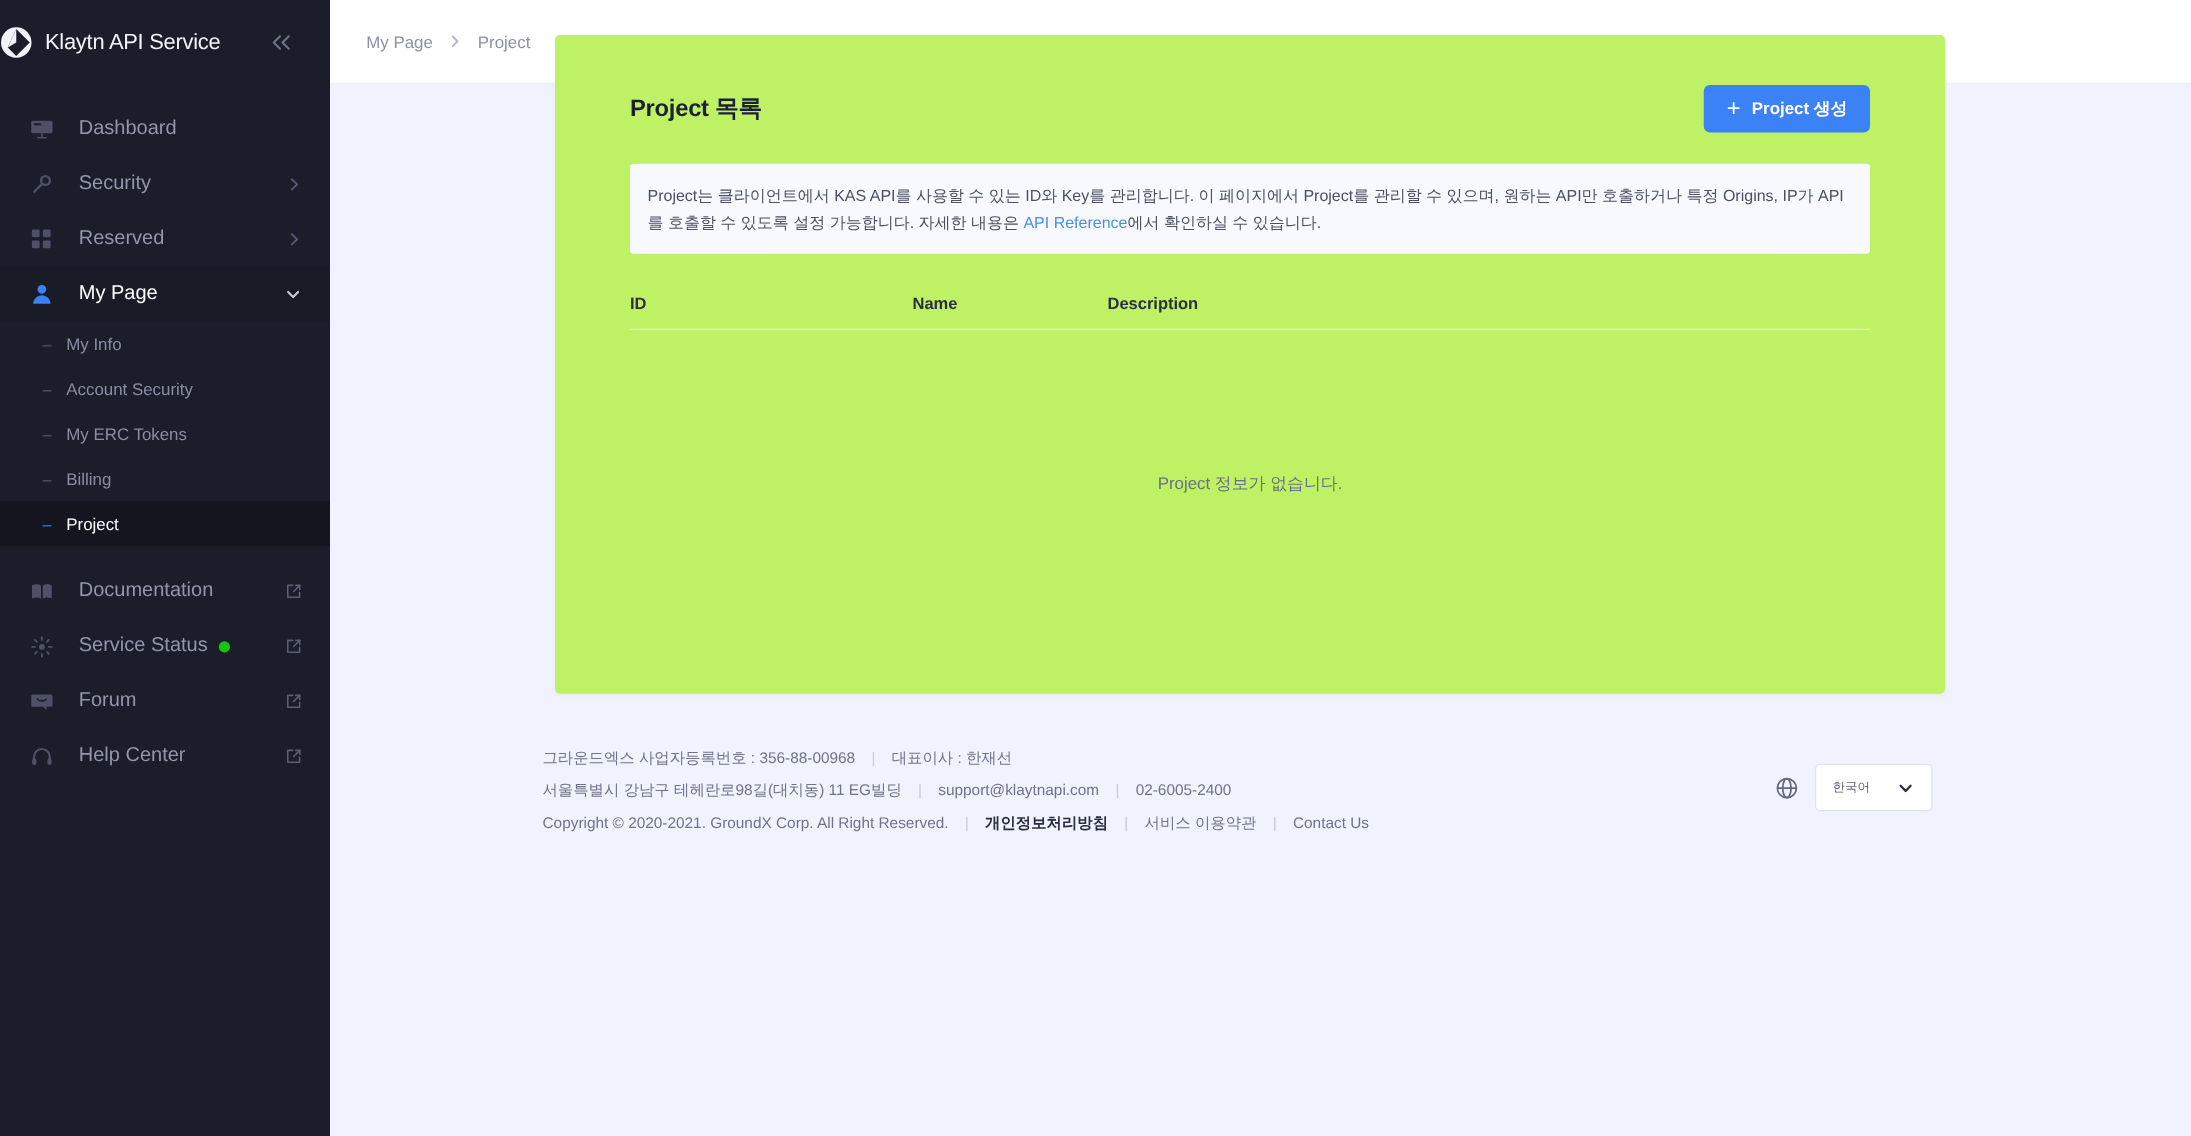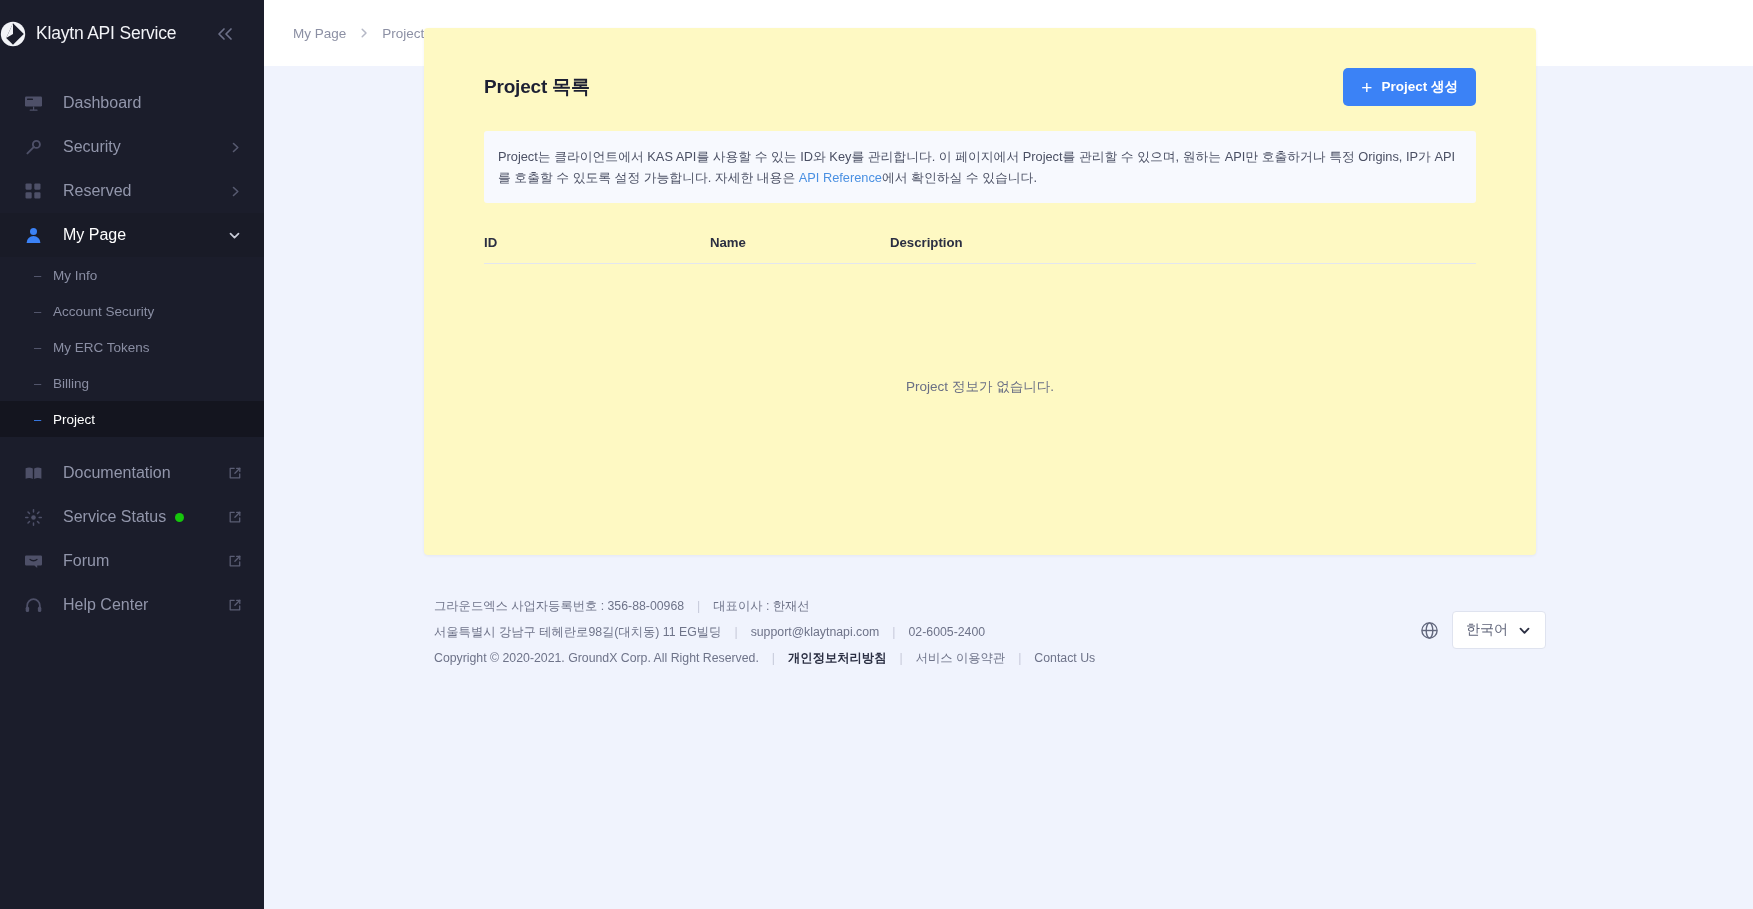--- a/index.html
+++ b/index.html
@@ -138,23 +138,23 @@
     width: 34px; height: 34px;
     border-radius: 6px;
     background: #d7e7fd;
     display: flex; align-items: center; justify-content: center;
     cursor: pointer;
   }
 
   
   .card {
     position: absolute;
-    left: 160px; top: 28px;
+    left: 180px; top: 28px;
     width: 1112px; height: 527px;
-    background: #fef9c3;
+    background: #bef264;
     border-radius: 4px;
     box-shadow: 0 1px 3px rgba(30,40,80,0.06);
   }
   .card-head {
     display: flex; align-items: center;
     padding: 40px 60px 0 60px;
   }
   .card-title { font-size: 19px; font-weight: 700; color: #1d2033; letter-spacing: -0.2px; }
   .create-btn {
     margin-left: auto;
@@ -183,21 +183,21 @@
   .notice a { color: #4a90e2; text-decoration: none; cursor: pointer; }
 
   .tbl { margin: 32px 60px 0 60px; }
   .tbl-head {
     display: flex;
     border-bottom: 1px solid #e3e6ef;
     padding-bottom: 13px;
   }
   .th { font-size: 13.2px; font-weight: 700; color: #2b2f42; }
   .th.c1 { width: 226px; }
-  .th.c2 { width: 180px; }
+  .th.c2 { width: 156px; }
   .th.c3 { flex: 1; }
   .empty-msg {
     text-align: center;
     font-size: 13.5px;
     color: #6a6f85;
     padding-top: 114px;
   }
 
   
   .footer {
@@ -222,21 +222,21 @@
     padding-top: 26px;
   }
   .globe { color: #62677d; margin-right: 13px; display: flex; }
   .lang-select {
     width: 94px; height: 38px;
     border: 1px solid #dfe3ef;
     border-radius: 4px;
     background: #ffffff;
     display: flex; align-items: center;
     padding: 0 13px;
-    font-size: 14px; color: #5f6479;
+    font-size: 10px; color: #5f6479;
     cursor: pointer;
   }
   .lang-select .cv { margin-left: auto; color: #2b2f42; display: flex; }
 </style>
 </head>
 <body>
 
 <div id="app">
 
   <aside class="sidebar">

